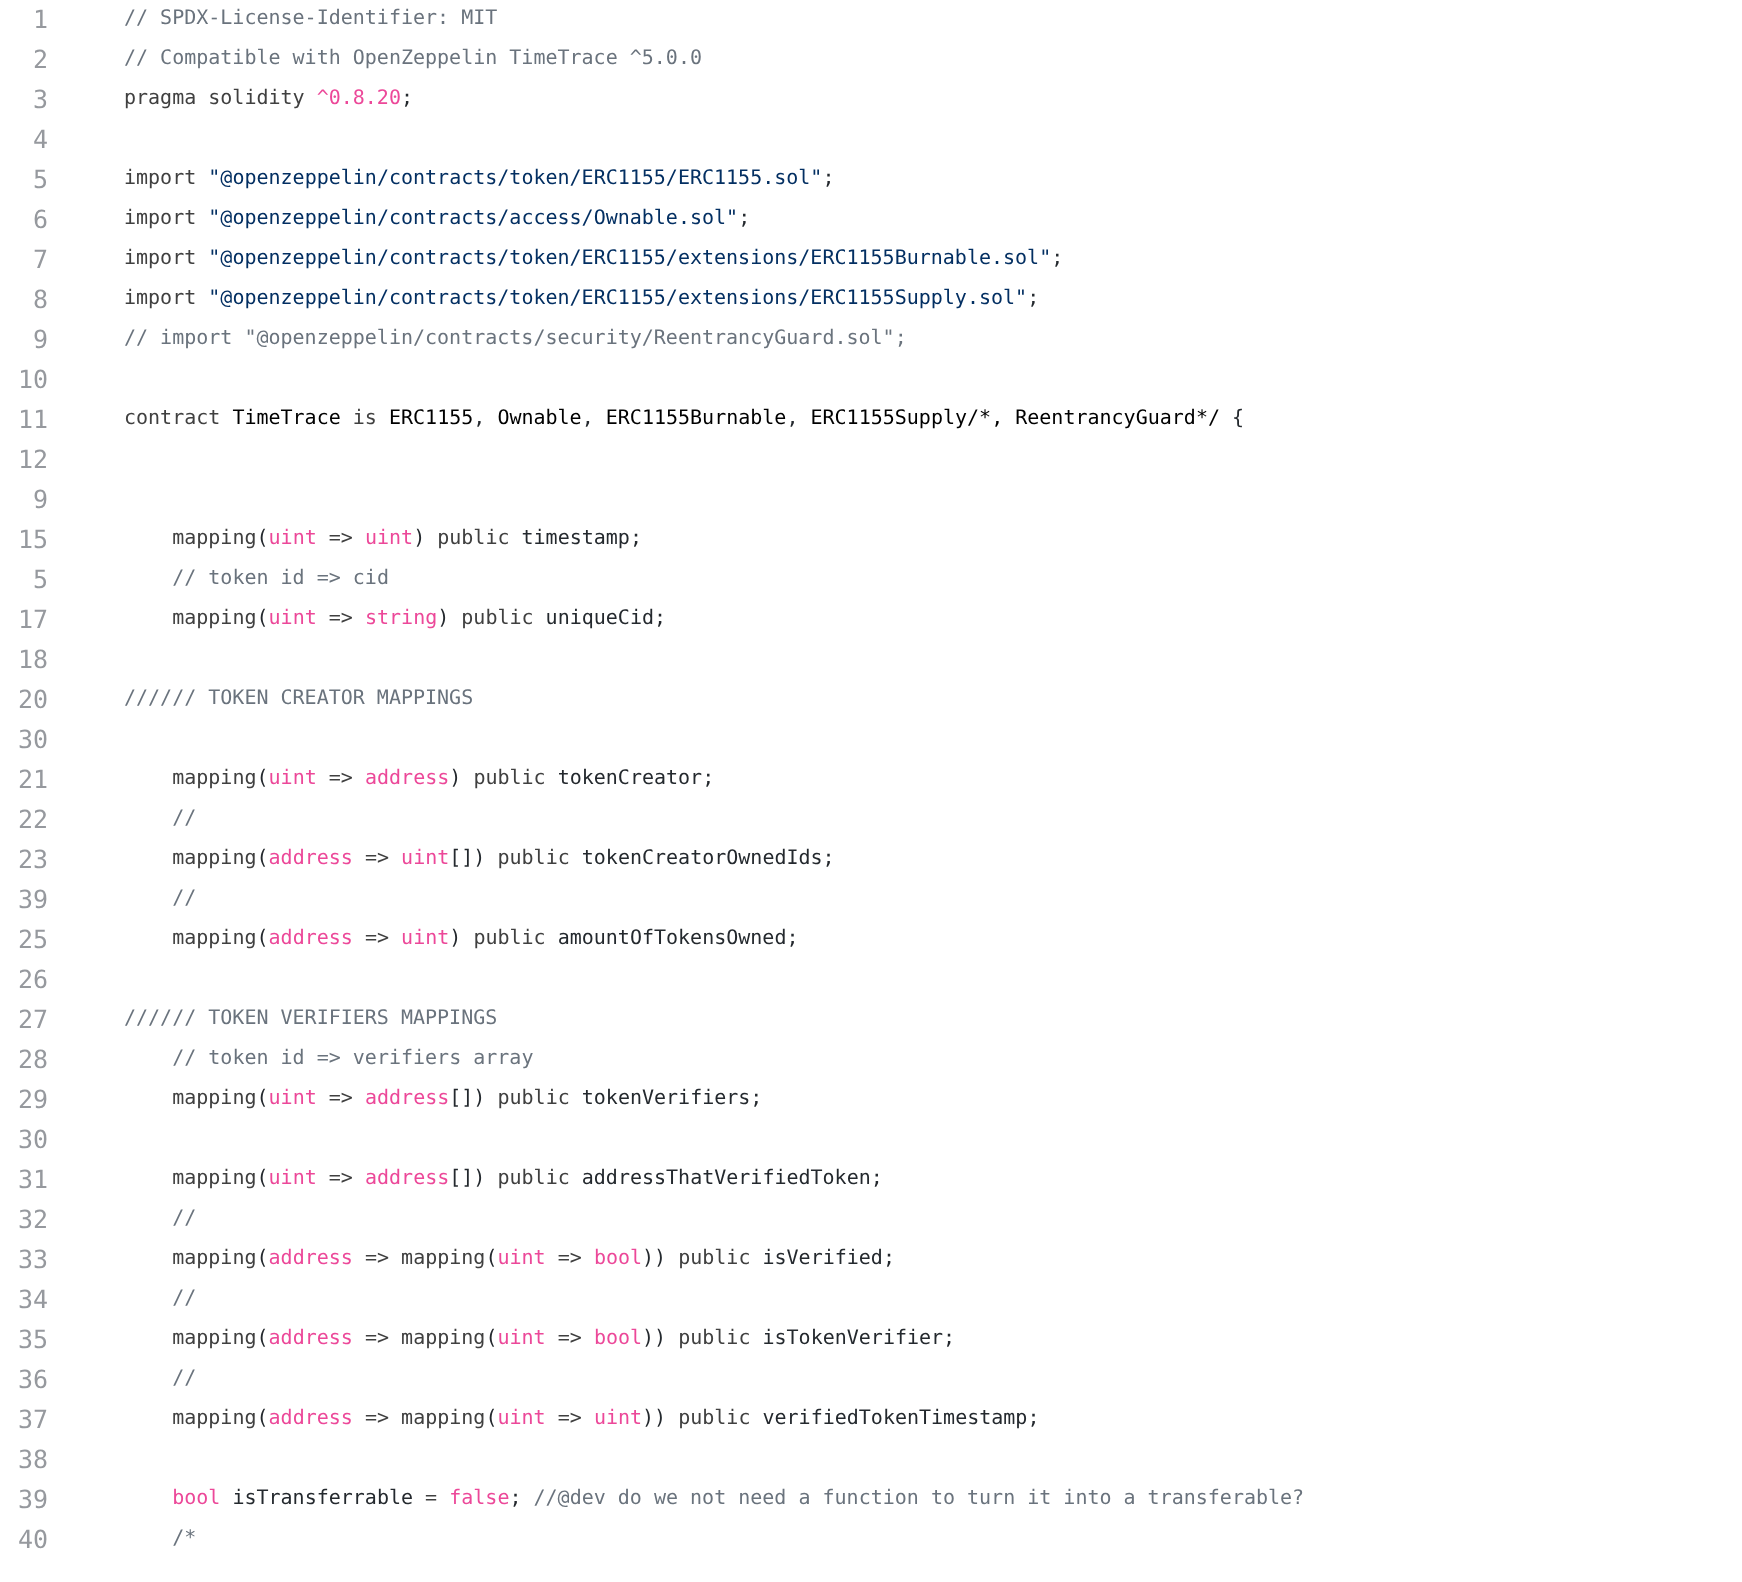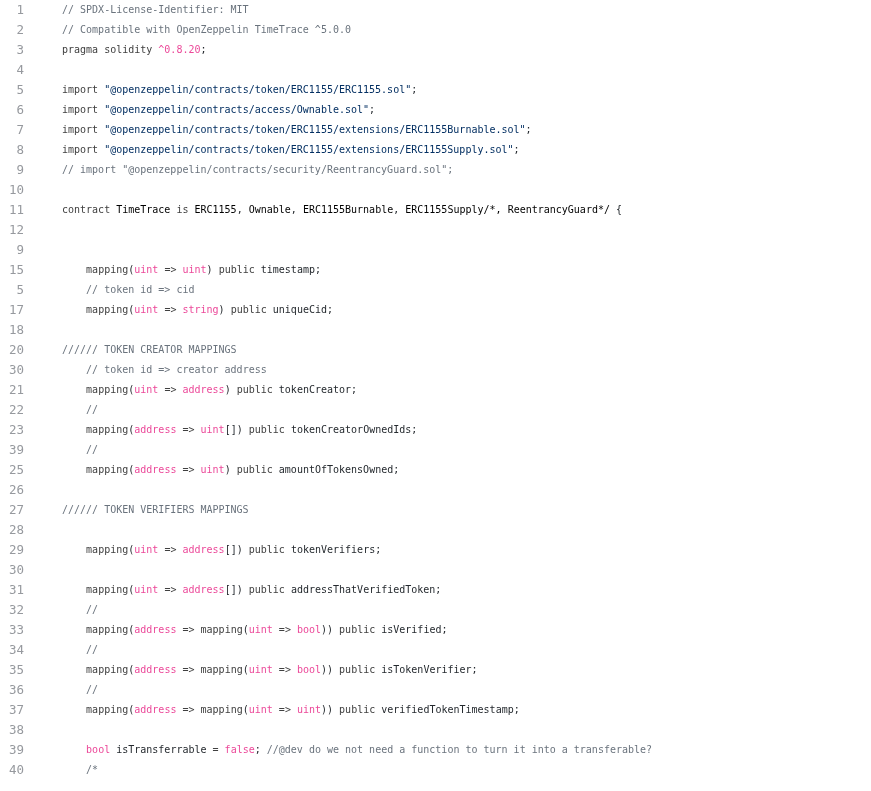--- a/index.html
+++ b/index.html
@@ -72,29 +72,29 @@
       <div class="code-line"><span class="gutter">9</span><span class="line-content"><span class="tok-cmt">// import "@openzeppelin/contracts/security/ReentrancyGuard.sol";</span></span></div>
       <div class="code-line"><span class="gutter">10</span><span class="line-content"></span></div>
       <div class="code-line"><span class="gutter">11</span><span class="line-content"><span class="tok-kw">contract </span><span class="tok-ident">TimeTrace</span><span class="tok-plain"> </span><span class="tok-kw">is</span><span class="tok-plain"> </span><span class="tok-ident">ERC1155</span><span class="tok-plain">, </span><span class="tok-ident">Ownable</span><span class="tok-plain">, </span><span class="tok-ident">ERC1155Burnable</span><span class="tok-plain">, </span><span class="tok-ident">ERC1155Supply</span><span class="tok-ident">/*, </span><span class="tok-ident">ReentrancyGuard</span><span class="tok-ident">*/</span><span class="tok-plain"> {</span></span></div>
       <div class="code-line"><span class="gutter">12</span><span class="line-content"></span></div>
       <div class="code-line"><span class="gutter">9</span><span class="line-content"><span class="tok-plain">    </span></span></div>
       <div class="code-line"><span class="gutter">15</span><span class="line-content"><span class="tok-plain">    </span><span class="tok-kw">mapping</span><span class="tok-plain">(</span><span class="tok-type">uint</span><span class="tok-plain"> </span><span class="tok-kw">=&gt;</span><span class="tok-plain"> </span><span class="tok-type">uint</span><span class="tok-plain">) </span><span class="tok-kw">public</span><span class="tok-plain"> timestamp;</span></span></div>
       <div class="code-line"><span class="gutter">5</span><span class="line-content"><span class="tok-plain">    </span><span class="tok-cmt">// token id =&gt; cid</span></span></div>
       <div class="code-line"><span class="gutter">17</span><span class="line-content"><span class="tok-plain">    </span><span class="tok-kw">mapping</span><span class="tok-plain">(</span><span class="tok-type">uint</span><span class="tok-plain"> </span><span class="tok-kw">=&gt;</span><span class="tok-plain"> </span><span class="tok-type">string</span><span class="tok-plain">) </span><span class="tok-kw">public</span><span class="tok-plain"> uniqueCid;</span></span></div>
       <div class="code-line"><span class="gutter">18</span><span class="line-content"></span></div>
       <div class="code-line"><span class="gutter">20</span><span class="line-content"><span class="tok-cmt">////// TOKEN CREATOR MAPPINGS</span></span></div>
-      <div class="code-line"><span class="gutter">30</span><span class="line-content"><span class="tok-plain">    </span><span class="tok-cmt">// token id =&gt; creator address</span></span></div>
+      <div class="code-line"><span class="gutter">30</span><span class="line-content"><span class="tok-plain">    </span></span></div>
       <div class="code-line"><span class="gutter">21</span><span class="line-content"><span class="tok-plain">    </span><span class="tok-kw">mapping</span><span class="tok-plain">(</span><span class="tok-type">uint</span><span class="tok-plain"> </span><span class="tok-kw">=&gt;</span><span class="tok-plain"> </span><span class="tok-type">address</span><span class="tok-plain">) </span><span class="tok-kw">public</span><span class="tok-plain"> tokenCreator;</span></span></div>
       <div class="code-line"><span class="gutter">22</span><span class="line-content"><span class="tok-plain">    </span><span class="tok-cmt">//</span></span></div>
       <div class="code-line"><span class="gutter">23</span><span class="line-content"><span class="tok-plain">    </span><span class="tok-kw">mapping</span><span class="tok-plain">(</span><span class="tok-type">address</span><span class="tok-plain"> </span><span class="tok-kw">=&gt;</span><span class="tok-plain"> </span><span class="tok-type">uint</span><span class="tok-plain">[]) </span><span class="tok-kw">public</span><span class="tok-plain"> tokenCreatorOwnedIds;</span></span></div>
       <div class="code-line"><span class="gutter">39</span><span class="line-content"><span class="tok-plain">    </span><span class="tok-cmt">//</span></span></div>
       <div class="code-line"><span class="gutter">25</span><span class="line-content"><span class="tok-plain">    </span><span class="tok-kw">mapping</span><span class="tok-plain">(</span><span class="tok-type">address</span><span class="tok-plain"> </span><span class="tok-kw">=&gt;</span><span class="tok-plain"> </span><span class="tok-type">uint</span><span class="tok-plain">) </span><span class="tok-kw">public</span><span class="tok-plain"> amountOfTokensOwned;</span></span></div>
       <div class="code-line"><span class="gutter">26</span><span class="line-content"></span></div>
       <div class="code-line"><span class="gutter">27</span><span class="line-content"><span class="tok-cmt">////// TOKEN VERIFIERS MAPPINGS</span></span></div>
-      <div class="code-line"><span class="gutter">28</span><span class="line-content"><span class="tok-plain">    </span></span></div>
+      <div class="code-line"><span class="gutter">28</span><span class="line-content"><span class="tok-plain">    </span><span class="tok-cmt">// token id =&gt; verifiers array</span></span></div>
       <div class="code-line"><span class="gutter">29</span><span class="line-content"><span class="tok-plain">    </span><span class="tok-kw">mapping</span><span class="tok-plain">(</span><span class="tok-type">uint</span><span class="tok-plain"> </span><span class="tok-kw">=&gt;</span><span class="tok-plain"> </span><span class="tok-type">address</span><span class="tok-plain">[]) </span><span class="tok-kw">public</span><span class="tok-plain"> tokenVerifiers;</span></span></div>
       <div class="code-line"><span class="gutter">30</span><span class="line-content"><span class="tok-plain">    </span></span></div>
       <div class="code-line"><span class="gutter">31</span><span class="line-content"><span class="tok-plain">    </span><span class="tok-kw">mapping</span><span class="tok-plain">(</span><span class="tok-type">uint</span><span class="tok-plain"> </span><span class="tok-kw">=&gt;</span><span class="tok-plain"> </span><span class="tok-type">address</span><span class="tok-plain">[]) </span><span class="tok-kw">public</span><span class="tok-plain"> addressThatVerifiedToken;</span></span></div>
       <div class="code-line"><span class="gutter">32</span><span class="line-content"><span class="tok-plain">    </span><span class="tok-cmt">//</span></span></div>
       <div class="code-line"><span class="gutter">33</span><span class="line-content"><span class="tok-plain">    </span><span class="tok-kw">mapping</span><span class="tok-plain">(</span><span class="tok-type">address</span><span class="tok-plain"> </span><span class="tok-kw">=&gt;</span><span class="tok-plain"> </span><span class="tok-kw">mapping</span><span class="tok-plain">(</span><span class="tok-type">uint</span><span class="tok-plain"> </span><span class="tok-kw">=&gt;</span><span class="tok-plain"> </span><span class="tok-type">bool</span><span class="tok-plain">)) </span><span class="tok-kw">public</span><span class="tok-plain"> isVerified;</span></span></div>
       <div class="code-line"><span class="gutter">34</span><span class="line-content"><span class="tok-plain">    </span><span class="tok-cmt">//</span></span></div>
       <div class="code-line"><span class="gutter">35</span><span class="line-content"><span class="tok-plain">    </span><span class="tok-kw">mapping</span><span class="tok-plain">(</span><span class="tok-type">address</span><span class="tok-plain"> </span><span class="tok-kw">=&gt;</span><span class="tok-plain"> </span><span class="tok-kw">mapping</span><span class="tok-plain">(</span><span class="tok-type">uint</span><span class="tok-plain"> </span><span class="tok-kw">=&gt;</span><span class="tok-plain"> </span><span class="tok-type">bool</span><span class="tok-plain">)) </span><span class="tok-kw">public</span><span class="tok-plain"> isTokenVerifier;</span></span></div>
       <div class="code-line"><span class="gutter">36</span><span class="line-content"><span class="tok-plain">    </span><span class="tok-cmt">//</span></span></div>
       <div class="code-line"><span class="gutter">37</span><span class="line-content"><span class="tok-plain">    </span><span class="tok-kw">mapping</span><span class="tok-plain">(</span><span class="tok-type">address</span><span class="tok-plain"> </span><span class="tok-kw">=&gt;</span><span class="tok-plain"> </span><span class="tok-kw">mapping</span><span class="tok-plain">(</span><span class="tok-type">uint</span><span class="tok-plain"> </span><span class="tok-kw">=&gt;</span><span class="tok-plain"> </span><span class="tok-type">uint</span><span class="tok-plain">)) </span><span class="tok-kw">public</span><span class="tok-plain"> verifiedTokenTimestamp;</span></span></div>
       <div class="code-line"><span class="gutter">38</span><span class="line-content"></span></div>

